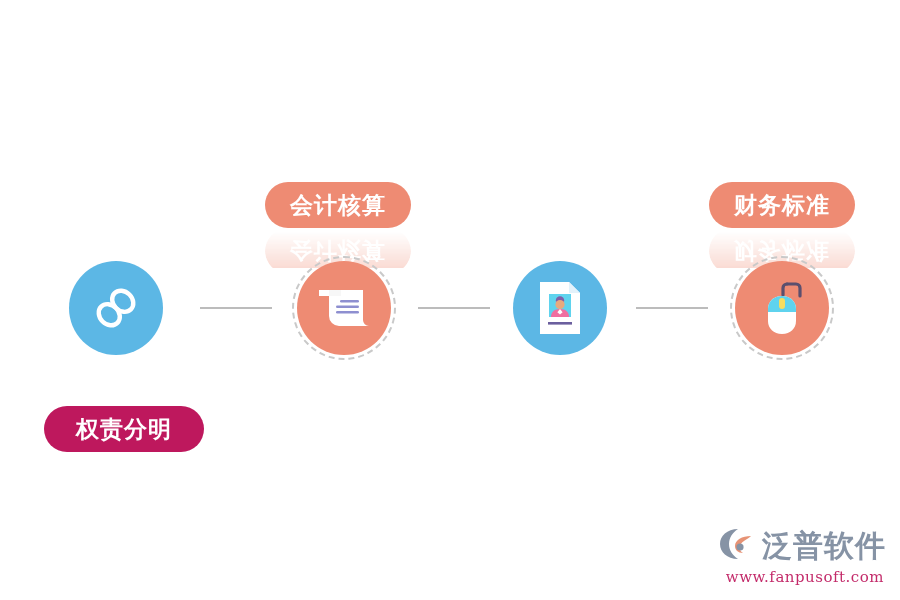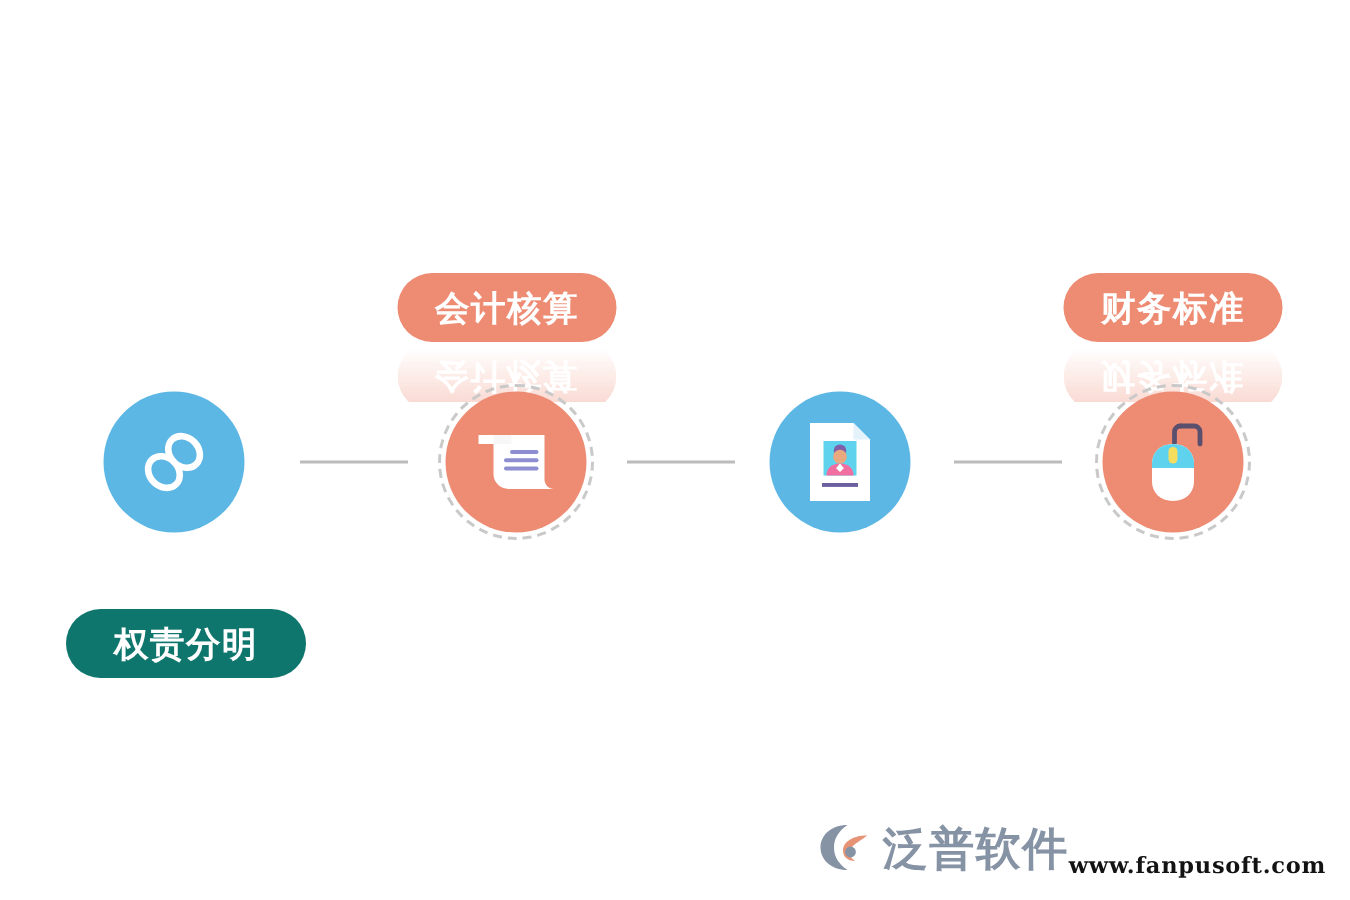--- a/index.html
+++ b/index.html
@@ -64,21 +64,21 @@
     justify-content: center;
     color: #ffffff;
     font-size: 23px;
     font-weight: bold;
     letter-spacing: 1px;
     white-space: nowrap;
     box-sizing: border-box;
     padding: 0 20px;
   }
   .pill.orange { background: #ee8b73; }
-  .pill.blue   { background: #0f766e; }
+  .pill.blue   { background: #be185d; }
 
   
   .reflect-wrap {
     position: absolute;
     overflow: hidden;
     height: 40px;
     pointer-events: none;
   }
   .reflect {
     height: 46px;
@@ -98,41 +98,41 @@
     -webkit-mask-image: linear-gradient(to top, rgba(0,0,0,0) 8%, rgba(0,0,0,.85) 95%);
     mask-image: linear-gradient(to top, rgba(0,0,0,0) 8%, rgba(0,0,0,.85) 95%);
   }
 
   
   #watermark {
     position: absolute;
     right: 14px;
     bottom: 14px;
     display: flex;
-    flex-direction: row;
+    flex-direction: column;
     align-items: flex-end;
     opacity: .92;
   }
   .wm-row {
     display: flex;
     align-items: center;
     gap: 6px;
   }
   .wm-text {
     font-size: 30px;
     font-weight: bold;
     color: #7c8a9e;
     letter-spacing: 1px;
     line-height: 1;
   }
   .wm-url {
     font-family: "DejaVu Serif", "Liberation Serif", serif;
     font-size: 15px;
-    font-weight: bold;
-    color: #000000;
+    font-weight: normal;
+    color: #be185d;
     letter-spacing: .5px;
     margin-top: 3px;
     margin-right: 2px;
   }
 </style>
 </head>
 <body>
 
 <div id="stage">
 

